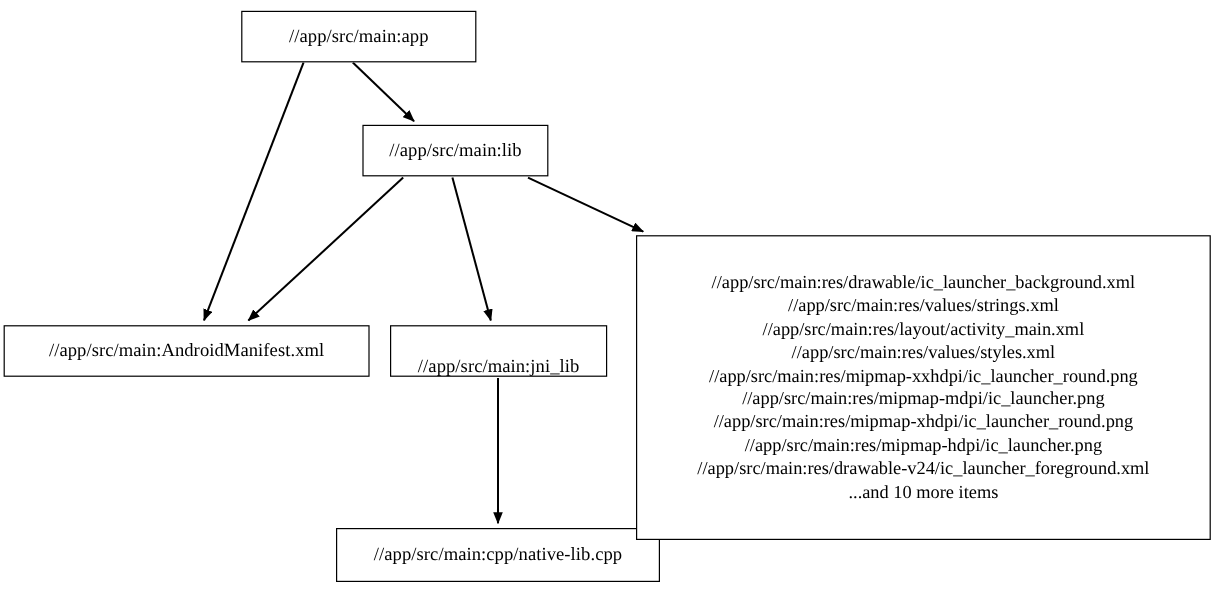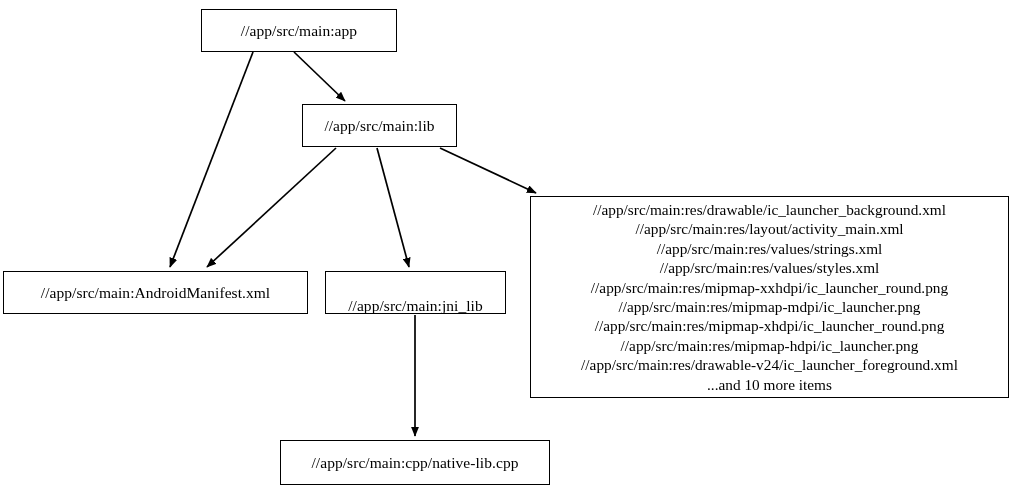--- a/index.html
+++ b/index.html
@@ -56,21 +56,21 @@
   }
   .node-lines .res-line {
     display: block;
     white-space: nowrap;
   }
   
   #node-app        { left: 201px; top: 9px;   width: 196px; height: 43px; }
   #node-lib        { left: 302px; top: 104px; width: 155px; height: 43px; }
   #node-manifest   { left: 3px;   top: 271px; width: 305px; height: 43px; }
   #node-jnilib     { left: 325px; top: 271px; width: 181px; height: 43px; align-items: flex-end; }
-  #node-resources  { left: 530px; top: 196px; width: 479px; height: 202px; }
+  #node-resources  { left: 530px; top: 196px; width: 479px; height: 254px; }
   #node-nativelib  { left: 280px; top: 440px; width: 270px; height: 45px; }
 </style>
 </head>
 <body>
 
 <div id="graph-canvas">
 
   <svg id="edge-layer" viewBox="0 0 1018 496" width="1018" height="496" xmlns="http://www.w3.org/2000/svg">
     <defs>
       <marker id="arrowhead" markerWidth="10" markerHeight="8" refX="9.2" refY="4" orient="auto" markerUnits="userSpaceOnUse">
@@ -107,22 +107,22 @@
     <span class="node-label">//app/src/main:jni_lib</span>
   </div>
 
   <div class="graph-node" id="node-nativelib">
     <span class="node-label">//app/src/main:cpp/native-lib.cpp</span>
   </div>
 
   <div class="graph-node node-multiline" id="node-resources">
     <span class="node-lines" id="resources-lines">
         <span class="res-line">//app/src/main:res/drawable/ic_launcher_background.xml</span>
+        <span class="res-line">//app/src/main:res/values/strings.xml</span>
         <span class="res-line">//app/src/main:res/layout/activity_main.xml</span>
-        <span class="res-line">//app/src/main:res/values/strings.xml</span>
         <span class="res-line">//app/src/main:res/values/styles.xml</span>
         <span class="res-line">//app/src/main:res/mipmap-xxhdpi/ic_launcher_round.png</span>
         <span class="res-line">//app/src/main:res/mipmap-mdpi/ic_launcher.png</span>
         <span class="res-line">//app/src/main:res/mipmap-xhdpi/ic_launcher_round.png</span>
         <span class="res-line">//app/src/main:res/mipmap-hdpi/ic_launcher.png</span>
         <span class="res-line">//app/src/main:res/drawable-v24/ic_launcher_foreground.xml</span>
         <span class="res-line">...and 10 more items</span>
       </span>
   </div>
 

